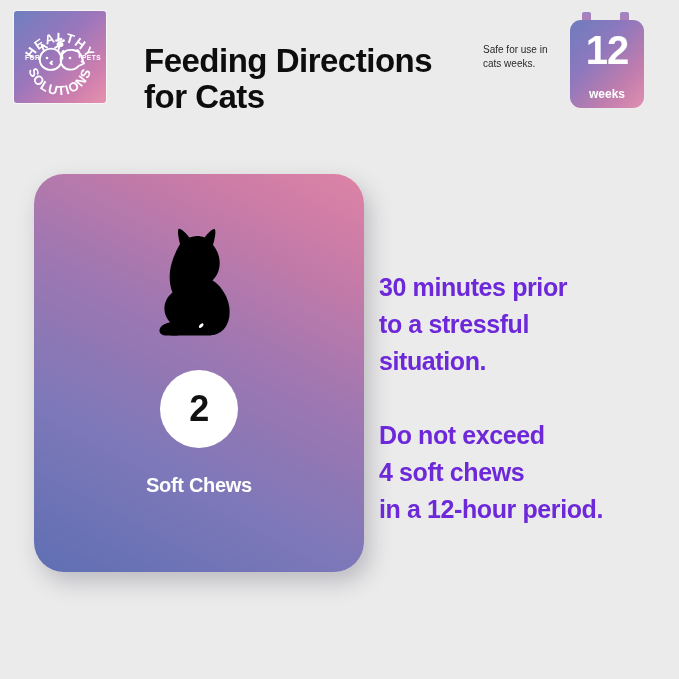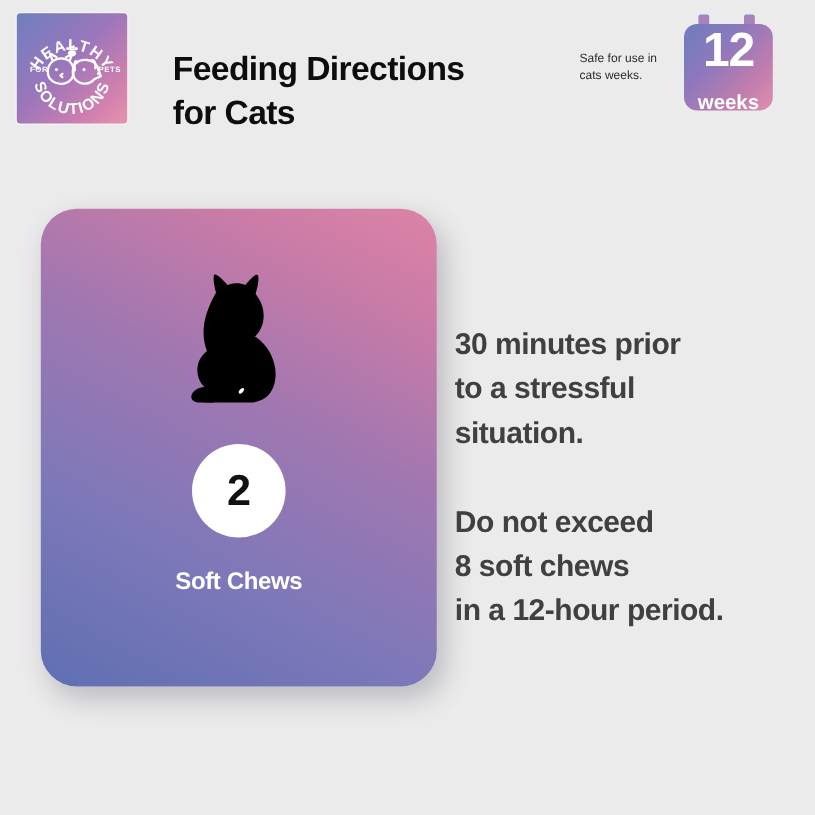--- a/index.html
+++ b/index.html
@@ -38,21 +38,21 @@
     overflow: hidden;
   }
   .brand-logo svg { display: block; }
 
   
   .page-title {
     position: absolute;
     left: 144px;
     top: 21px;
     width: 330px;
-    font-size: 28px;
+    font-size: 33px;
     line-height: 36px;
     font-weight: 700;
     letter-spacing: -0.5px;
     color: #0d0d0d;
     white-space: pre-line;
   }
 
   
   .safe-note {
     position: absolute;
@@ -82,38 +82,38 @@
     border-radius: 2px 2px 0 0;
     background: linear-gradient(180deg, #9b86c4 0%, #c078ab 100%);
   }
   .age-badge-tab.left  { left: 12px; }
   .age-badge-tab.right { left: 50px; }
   .age-badge-body {
     position: absolute;
     left: 0;
     top: 8px;
     width: 74px;
-    height: 72px;
+    height: 88px;
     border-radius: 11px;
     background: linear-gradient(133deg, #6d7cbe 0%, #8f78bd 38%, #c07dad 72%, #e08fb0 100%);
     display: flex;
     flex-direction: column;
     align-items: center;
     justify-content: center;
   }
   .age-badge-number {
     font-size: 40px;
     line-height: 38px;
     font-weight: 700;
     color: #ffffff;
     letter-spacing: -1px;
     margin-top: 4px;
   }
   .age-badge-unit {
-    font-size: 17px;
+    font-size: 12px;
     line-height: 14px;
     font-weight: 700;
     color: #ffffff;
     margin-top: 18px;
     text-align: center;
   }
 
   
   .dose-card {
     position: absolute;
@@ -171,21 +171,21 @@
     position: absolute;
     left: 379px;
     top: 244px;
     width: 292px;
   }
   .instruction-block {
     font-size: 25px;
     line-height: 37px;
     font-weight: 700;
     letter-spacing: -0.4px;
-    color: #404040;
+    color: #6d28d9;
     white-space: pre-line;
   }
   .instruction-block + .instruction-block {
     margin-top: 37px;
   }
 </style>
 </head>
 <body>
 
 <div class="header">
@@ -296,15 +296,15 @@
 
     <div class="dose-unit-label">Soft Chews</div>
   </div>
 </div>
 
 <div class="instructions">
   <p class="instruction-block">30 minutes prior
 to a stressful
 situation.</p>
   <p class="instruction-block">Do not exceed
-8 soft chews
+4 soft chews
 in a 12-hour period.</p>
 </div>
 
 </body></html>

